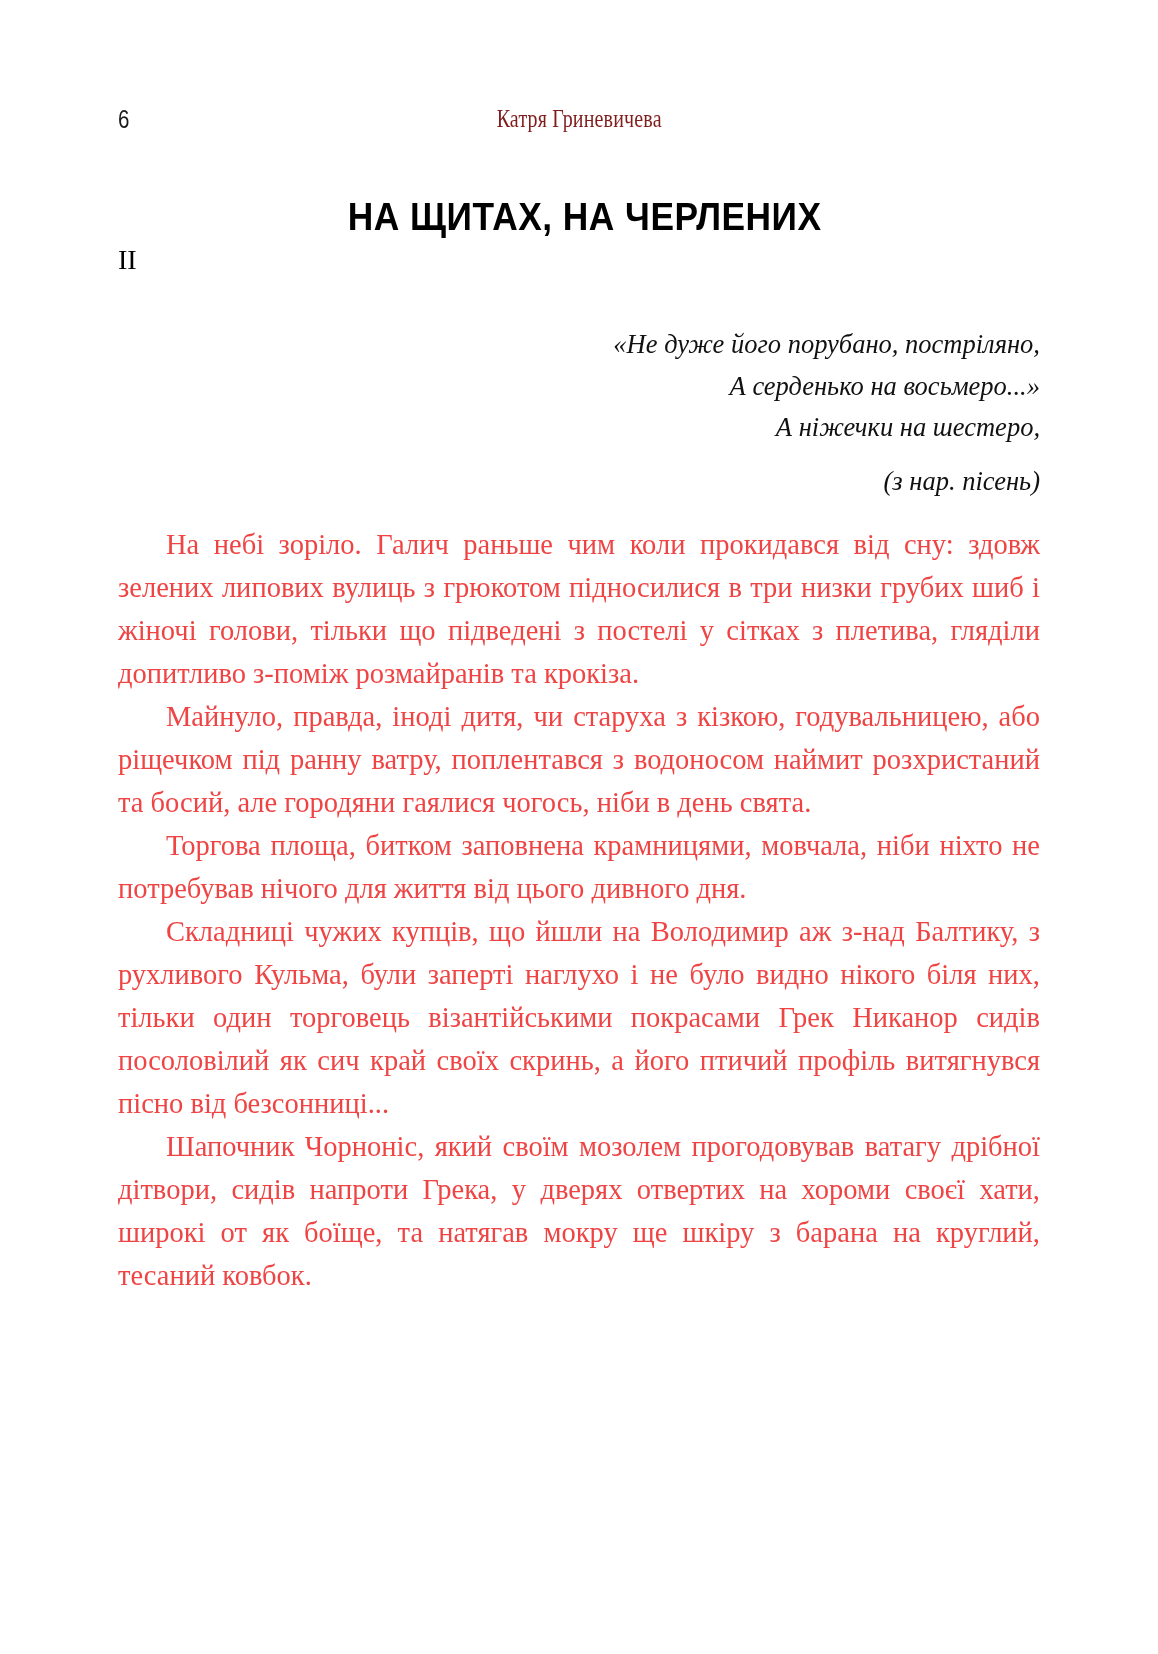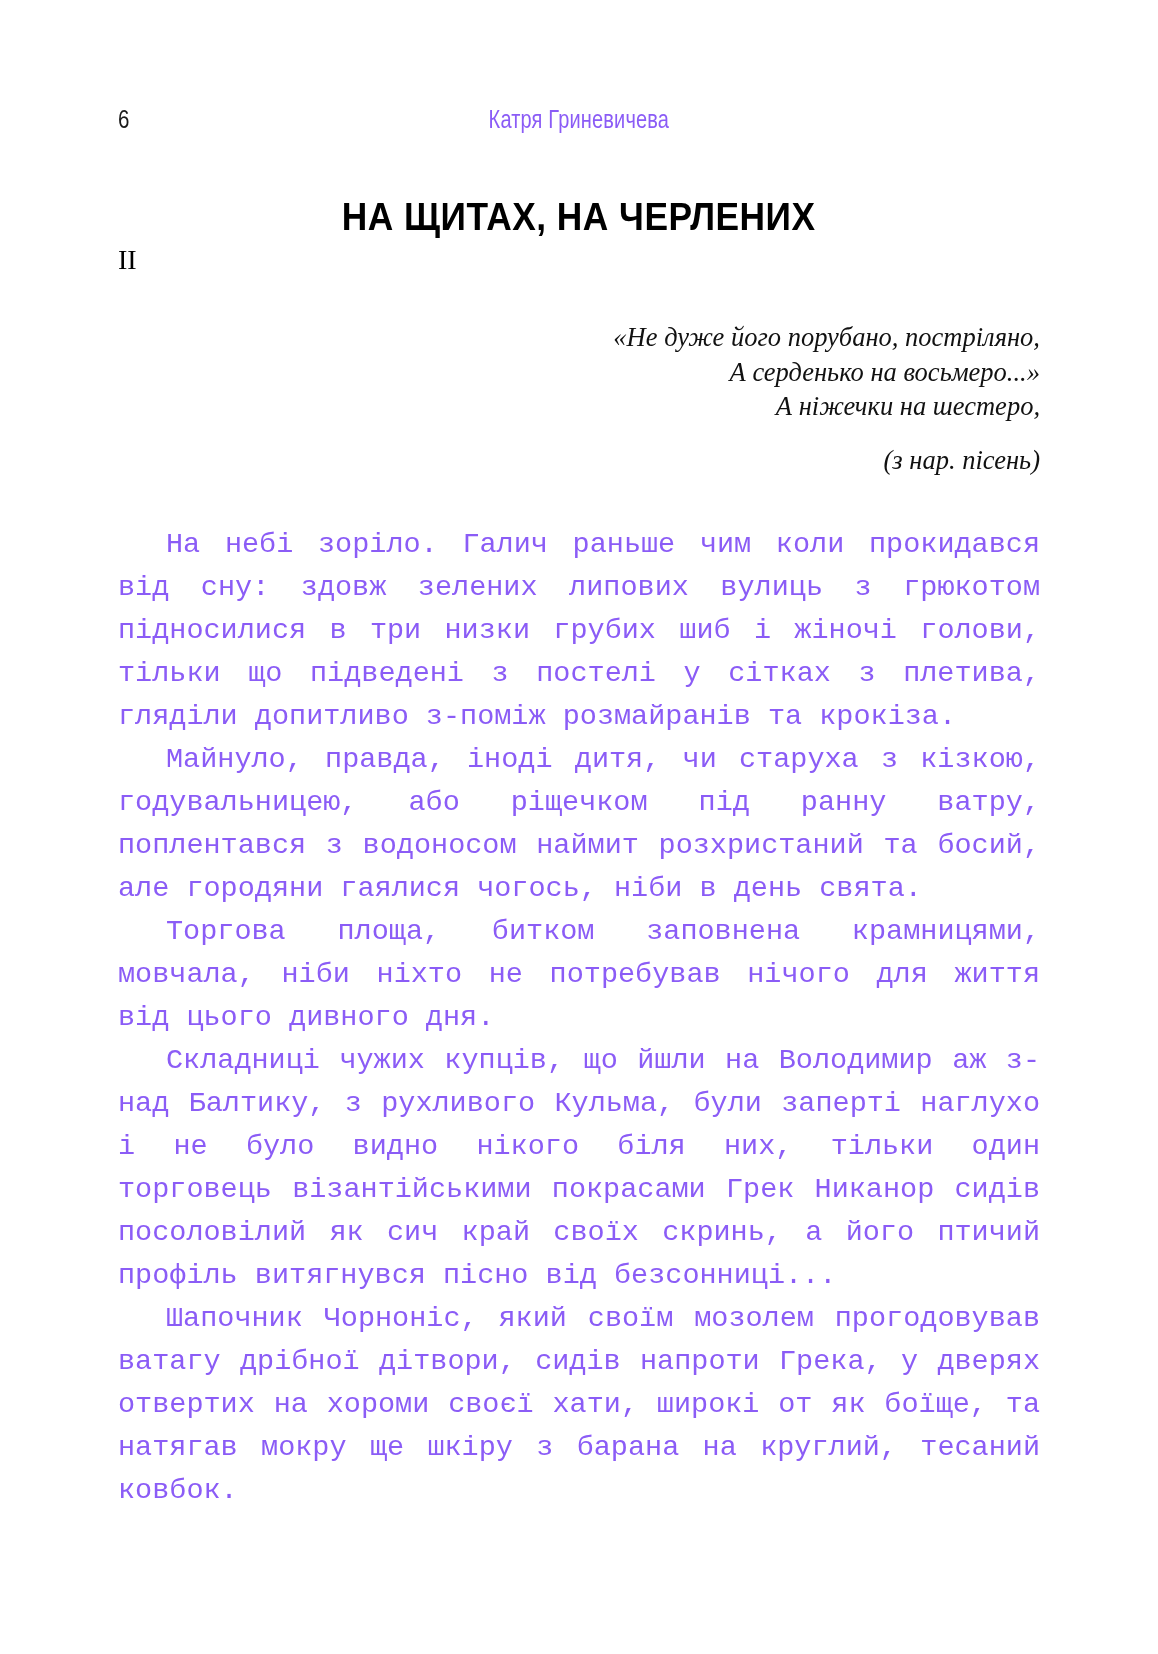--- a/index.html
+++ b/index.html
@@ -42,36 +42,36 @@
     letter-spacing: 0px;
     transform: scaleX(0.82);
     transform-origin: left center;
   }
   .author-name {
     position: absolute;
     left: 0;
     right: 0;
     top: 0;
     text-align: center;
-    font-family: Liberation Sans, sans-serif;
+    font-family: Liberation Serif, serif;
     font-size: 25px;
     line-height: 30px;
-    color: #8b5cf6;
+    color: #7f1d1d;
     letter-spacing: 0.2px;
   }
   .author-name span {
     display: inline-block;
     transform: scaleX(0.80);
   }
 
   
   .story-title {
     position: absolute;
     top: 170px;
-    left: 118px;
+    left: 124px;
     width: 922px;
     text-align: center;
     font-family: "Liberation Sans", "DejaVu Sans", sans-serif;
     font-weight: bold;
     font-size: 38px;
     line-height: 44px;
     letter-spacing: 0.5px;
     color: #000000;
   }
   .story-title span {
@@ -99,43 +99,44 @@
     text-align: right;
     font-family: "Liberation Serif", "DejaVu Serif", serif;
     font-style: italic;
     font-size: 26.5px;
     line-height: 34.5px;
     color: #111111;
   }
   .epigraph .ep-line {
     display: block;
     white-space: nowrap;
+    margin-top: 7px;
   }
   .epigraph .ep-source {
     display: block;
     margin-top: 19px;
     white-space: nowrap;
   }
 
   
   .body-text {
     position: absolute;
     top: 523px;
     left: 118px;
     width: 922px;
   }
   .body-text p {
     margin: 0;
     text-align: justify;
     text-justify: inter-word;
     text-indent: 48px;
-    font-family: Liberation Mono, monospace;
+    font-family: Liberation Serif, serif;
     font-size: 28.5px;
     line-height: 43px;
-    color: #8b5cf6;
+    color: #ef4444;
     hyphens: none;
     -webkit-hyphens: none;
   }
   .body-text p:last-child {
     text-align: justify;
   }
 </style>
 </head>
 <body>
 

